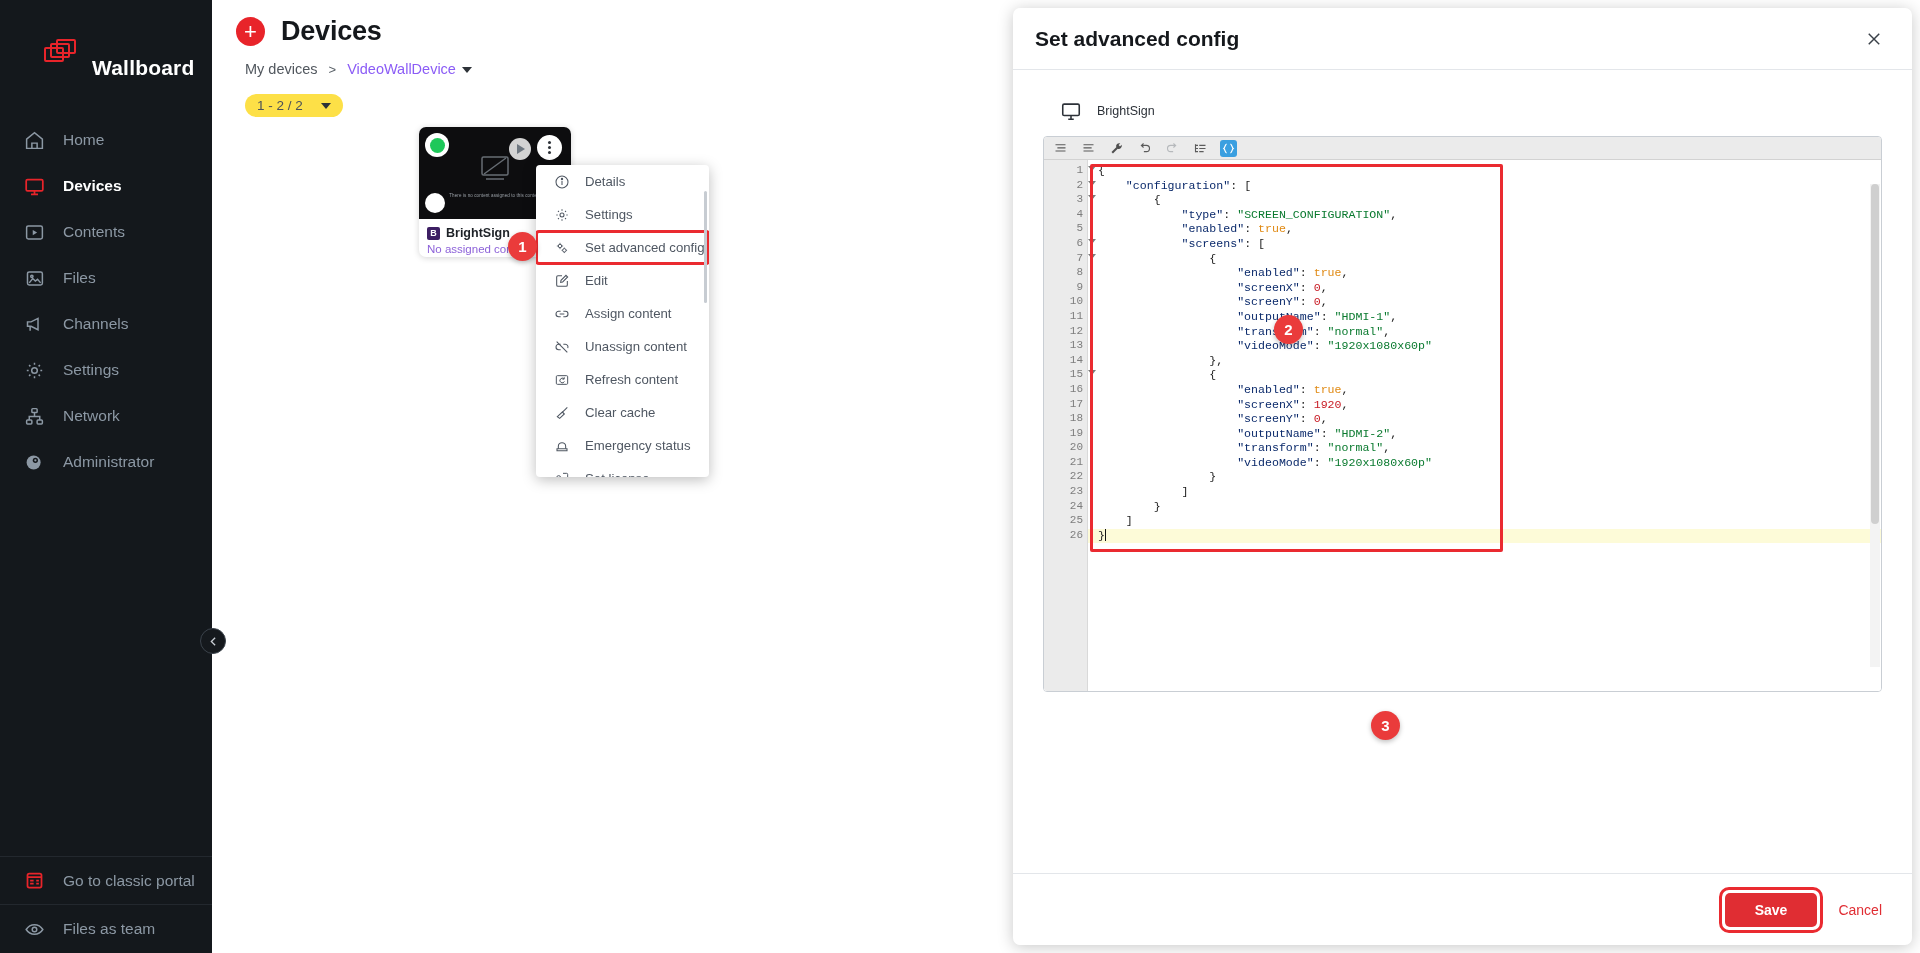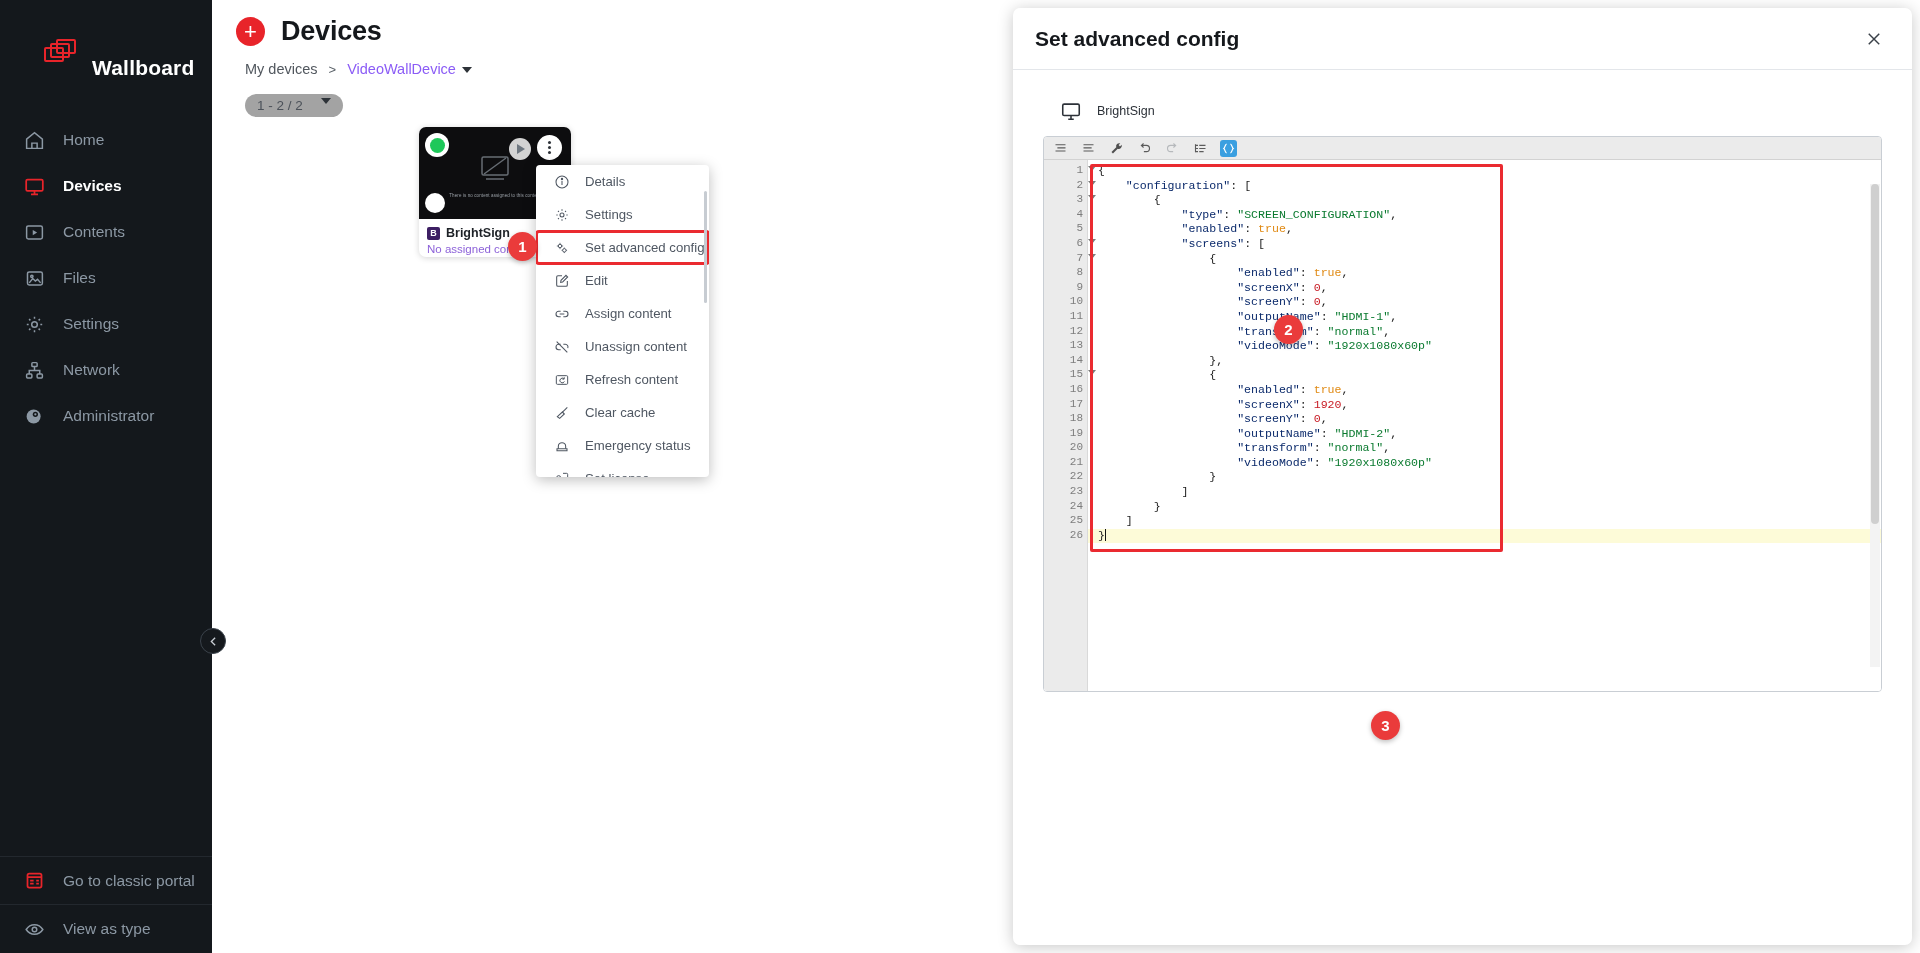--- a/index.html
+++ b/index.html
@@ -58,22 +58,22 @@
   }
   .page-title { font-size: 27px; font-weight: bold; color: #15181c; letter-spacing: -0.2px; }
 
   .breadcrumb { display: flex; align-items: center; gap: 11px; margin: 14px 0 0 33px; font-size: 14.5px; color: #51575e; }
   .crumb { cursor: pointer; }
   .crumb-sep { color: #5a6168; font-size: 13px; }
   .crumb.current { color: #8b5cf6; }
   .caret-d { display: inline-block; width: 0; height: 0; border-left: 5px solid transparent; border-right: 5px solid transparent; border-top: 6px solid #2d3238; margin-left: 6px; vertical-align: middle; }
 
   .pager {
-    display: inline-flex; align-items: flex-start; gap: 12px; margin: 17px 0 0 33px;
-    background: #a3a3a3; border-radius: 14px; padding: 4px 12px; font-size: 13.5px; color: #4b5159; cursor: pointer;
+    display: inline-flex; align-items: center; gap: 12px; margin: 17px 0 0 33px;
+    background: #fde047; border-radius: 14px; padding: 4px 12px; font-size: 13.5px; color: #4b5159; cursor: pointer;
   }
 
   .device-card {
     position: absolute; left: 207px; top: 127px; width: 152px; height: 130px;
     background: #fff; border-radius: 7px; box-shadow: 0 1px 6px rgba(0,0,0,.17);
     overflow: hidden;
   }
   .dev-thumb { position: relative; height: 92px; background: #0d0d0f; }
   .dot-green { position: absolute; left: 6px; top: 6px; width: 24px; height: 24px; border-radius: 50%; background: #fff; display: flex; align-items: center; justify-content: center; }
   .dot-green i { width: 15px; height: 15px; border-radius: 50%; background: #1ec85a; display: block; }
@@ -206,20 +206,29 @@
               <rect x="4" y="4.5" width="17" height="15" rx="2"></rect>
               <path d="M6 17l4-5 3 3 2.5-2 3.5 4"></path>
               <circle cx="9" cy="9.5" r="1.3"></circle>
             </svg>
           </span>
         <span>Files</span>
       </div>
       <div class="nav-item">
         <span class="ico">
             <svg viewBox="0 0 24 24" fill="none" stroke="#8c98a4" stroke-width="1.7">
+              <path d="M4 9v5h4l8 4V5L8 9z"></path>
+              <path d="M7 14v5"></path>
+            </svg>
+          </span>
+        <span>Channels</span>
+      </div>
+      <div class="nav-item">
+        <span class="ico">
+            <svg viewBox="0 0 24 24" fill="none" stroke="#8c98a4" stroke-width="1.7">
               <circle cx="12" cy="12" r="3.2"></circle>
               <path d="M12 3.2v2.1M12 18.7v2.1M3.2 12h2.1M18.7 12h2.1M5.8 5.8l1.5 1.5M16.7 16.7l1.5 1.5M18.2 5.8l-1.5 1.5M7.3 16.7l-1.5 1.5"></path>
             </svg>
           </span>
         <span>Settings</span>
       </div>
       <div class="nav-item">
         <span class="ico">
             <svg viewBox="0 0 24 24" fill="none" stroke="#8c98a4" stroke-width="1.7">
               <rect x="9" y="3" width="6" height="4.5" rx="1"></rect>
@@ -254,21 +263,21 @@
           </span>
         <span>Go to classic portal</span>
       </div>
       <div class="nav-item">
         <span class="ico">
             <svg viewBox="0 0 24 24" fill="none" stroke="#8c98a4" stroke-width="1.7">
               <path d="M2.5 12S6 6.5 12 6.5 21.5 12 21.5 12 18 17.5 12 17.5 2.5 12 2.5 12z"></path>
               <circle cx="12" cy="12" r="2.6"></circle>
             </svg>
           </span>
-        <span>View as type</span>
+        <span>Files as team</span>
       </div>
     </div>
   </aside>
 
   <div class="collapse-btn">
     <svg viewBox="0 0 24 24" fill="none" stroke="#c9ced4" stroke-width="2.4">
         <path d="M15 5l-7 7 7 7"></path>
       </svg>
   </div>
 
@@ -563,15 +572,21 @@
 </div>
           <div class="code-hl"></div>
           <div class="v-scroll">
               <i></i>
             </div>
         </div>
 
       </div>
     </div>
 
+    <div class="modal-foot">
+      <span class="save-wrap">
+        <button class="save-btn">Save</button>
+      </span>
+      <button class="cancel-btn">Cancel</button>
+    </div>
   </section>
 
 </div>
 
 </body></html>

